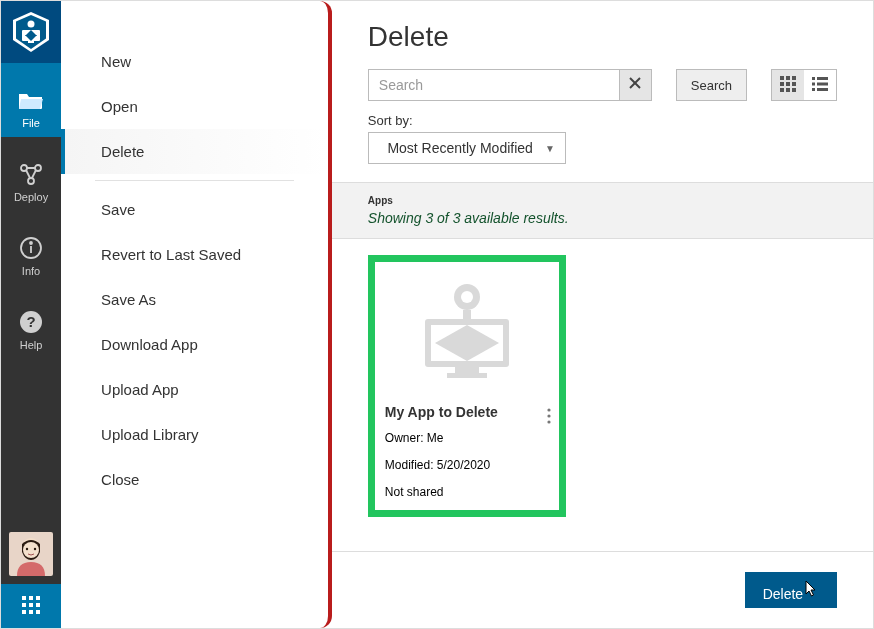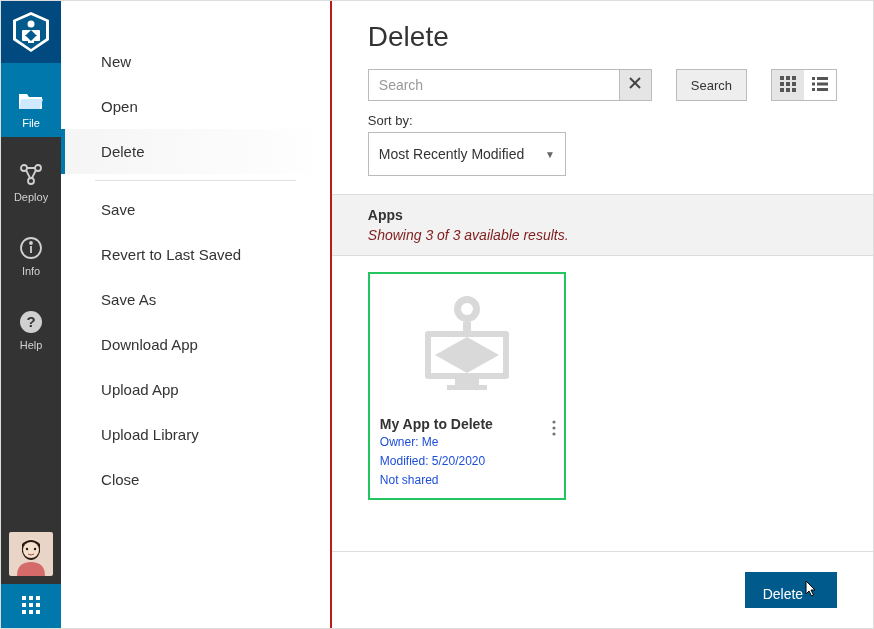--- a/index.html
+++ b/index.html
@@ -10,52 +10,52 @@
 .icon-nav { width: 68px; background: #333; color: #d0d0d0; display: flex; flex-direction: column; align-items: center; }
 .icon-nav .logo { width: 100%; height: 62px; background: #004a7f; display: flex; align-items: center; justify-content: center; }
 .icon-nav .nav-item { width: 100%; display: flex; flex-direction: column; align-items: center; padding: 24px 0 8px; cursor: pointer; font-size: 11px; gap: 4px; }
 .icon-nav .nav-item.active { background: #0078ac; color: #fff; }
 .icon-nav .nav-item .icon { height: 26px; display: flex; align-items: center; justify-content: center; }
 .icon-nav .spacer { flex: 1; }
 .icon-nav .avatar { width: 44px; height: 44px; border-radius: 2px; margin: 8px 0; overflow: hidden; display:flex; align-items:center; justify-content:center; }
 .icon-nav .apps-btn { width: 100%; height: 44px; background: #0078ac; display: flex; align-items: center; justify-content: center; cursor: pointer; }
 
 
-.submenu { width: 306px; border-right: 2px solid #b91c1c; padding: 38px 0 0; }
+.submenu { width: 306px; border-right: 4px solid #b91c1c; padding: 38px 0 0; border-radius: 12px; }
 .submenu .menu-item { padding: 14px 0 14px 40px; font-size: 15px; color: #333; cursor: pointer; }
 .submenu .menu-item.active { border-left: 4px solid #0078ac; padding-left: 36px; background: linear-gradient(to right, #f5f5f5, #fff); }
 .submenu .divider { height: 1px; background: #e1e1e1; margin: 6px 34px; }
 
 
 .main { flex: 1; display: flex; flex-direction: column; background: #fff; }
 .main-header { padding: 20px 36px 18px; }
 .main-header h1 { font-size: 28px; font-weight: 300; color: #333; margin-bottom: 16px; }
 .search-row { display: flex; align-items: center; gap: 24px; margin-bottom: 12px; margin-top: 16px; }
 .search-box { display: flex; border: 1px solid #bbb; height: 32px; width: 284px; }
 .search-box input { flex: 1; border: none; outline: none; padding: 0 10px; font-size: 14px; color: #333; }
 .search-box input::placeholder { color: #999; }
 .search-box .clear-btn { width: 32px; background: #e5e5e5; border: none; border-left: 1px solid #bbb; cursor: pointer; display:flex; align-items:center; justify-content:center; font-size: 16px; color:#444; }
 .btn { height: 32px; padding: 0 14px; background: #eee; border: 1px solid #bbb; cursor: pointer; font-size: 13px; color: #333; display:inline-flex; align-items:center; }
 .view-toggle { display: flex; border: 1px solid #bbb; height: 32px; }
 .view-toggle .vt-btn { width: 32px; border: none; background: #fff; cursor: pointer; display:flex; align-items:center; justify-content:center; }
 .view-toggle .vt-btn.active { background: #e5e5e5; }
 .sort-label { font-size: 13px; color: #333; margin-bottom: 4px; }
-.sort-select { display: inline-flex; align-items:center; height: 44px; border: 1px solid #bbb; padding: 0 10px; font-size: 14px; gap: 12px; cursor: pointer; min-width: 198px; justify-content: space-between;}
+.sort-select { display: inline-flex; align-items:center; height: 32px; border: 1px solid #bbb; padding: 0 10px; font-size: 14px; gap: 12px; cursor: pointer; min-width: 198px; justify-content: flex-end;}
 .sort-select .caret { font-size: 10px; color: #666; }
 
 .section-head { background: #f2f2f2; border-top: 1px solid #ddd; border-bottom: 1px solid #ddd; padding: 12px 36px; }
-.section-head .title { font-weight: 600; font-size: 14px; color: #333; }
-.section-head .sub { font-style: italic; font-size: 14px; color: #7f1d1d; margin-top: 4px; }
+.section-head .title { font-weight: 600; font-size: 10px; color: #333; }
+.section-head .sub { font-style: italic; font-size: 14px; color: #14532d; margin-top: 4px; }
 
 .results { flex: 1; position: relative; padding: 16px 36px; overflow-y: scroll; }
-.card { width: 198px; border: 2px solid #22c55e; background: #fff; }
+.card { width: 198px; border: 7px solid #22c55e; background: #fff; }
 .card .thumb { height: 136px; display: flex; align-items: center; justify-content: center; background: #fff; }
 .card .card-body { padding: 6px 10px 10px; position: relative; }
 .card .card-title { font-weight: 600; font-size: 14px; color: #333; }
-.card .card-meta { font-size: 12px; color: #1d4ed8; line-height: 1.4; margin-top: 2px; }
+.card .card-meta { font-size: 12px; color: #000000; line-height: 1.4; margin-top: 10px; }
 .card .more-btn { position: absolute; right: 4px; top: 6px; border:none; background:none; cursor:pointer; padding: 4px; color:#666; }
 
 .footer { border-top: 1px solid #ddd; padding: 20px 36px; display: flex; justify-content: flex-end; align-items:center; }
 .primary-btn { background: #005a8c; color: #fff; border: none; height: 36px; padding: 0 18px; font-size: 14px; cursor: pointer; }
 .cursor-icon { margin-left: -4px; }
 
 
 .results::-webkit-scrollbar { width: 17px; }
 .results::-webkit-scrollbar-thumb { background: #c7c7c7; }
 .results::-webkit-scrollbar-track { background: #f0f0f0; }

